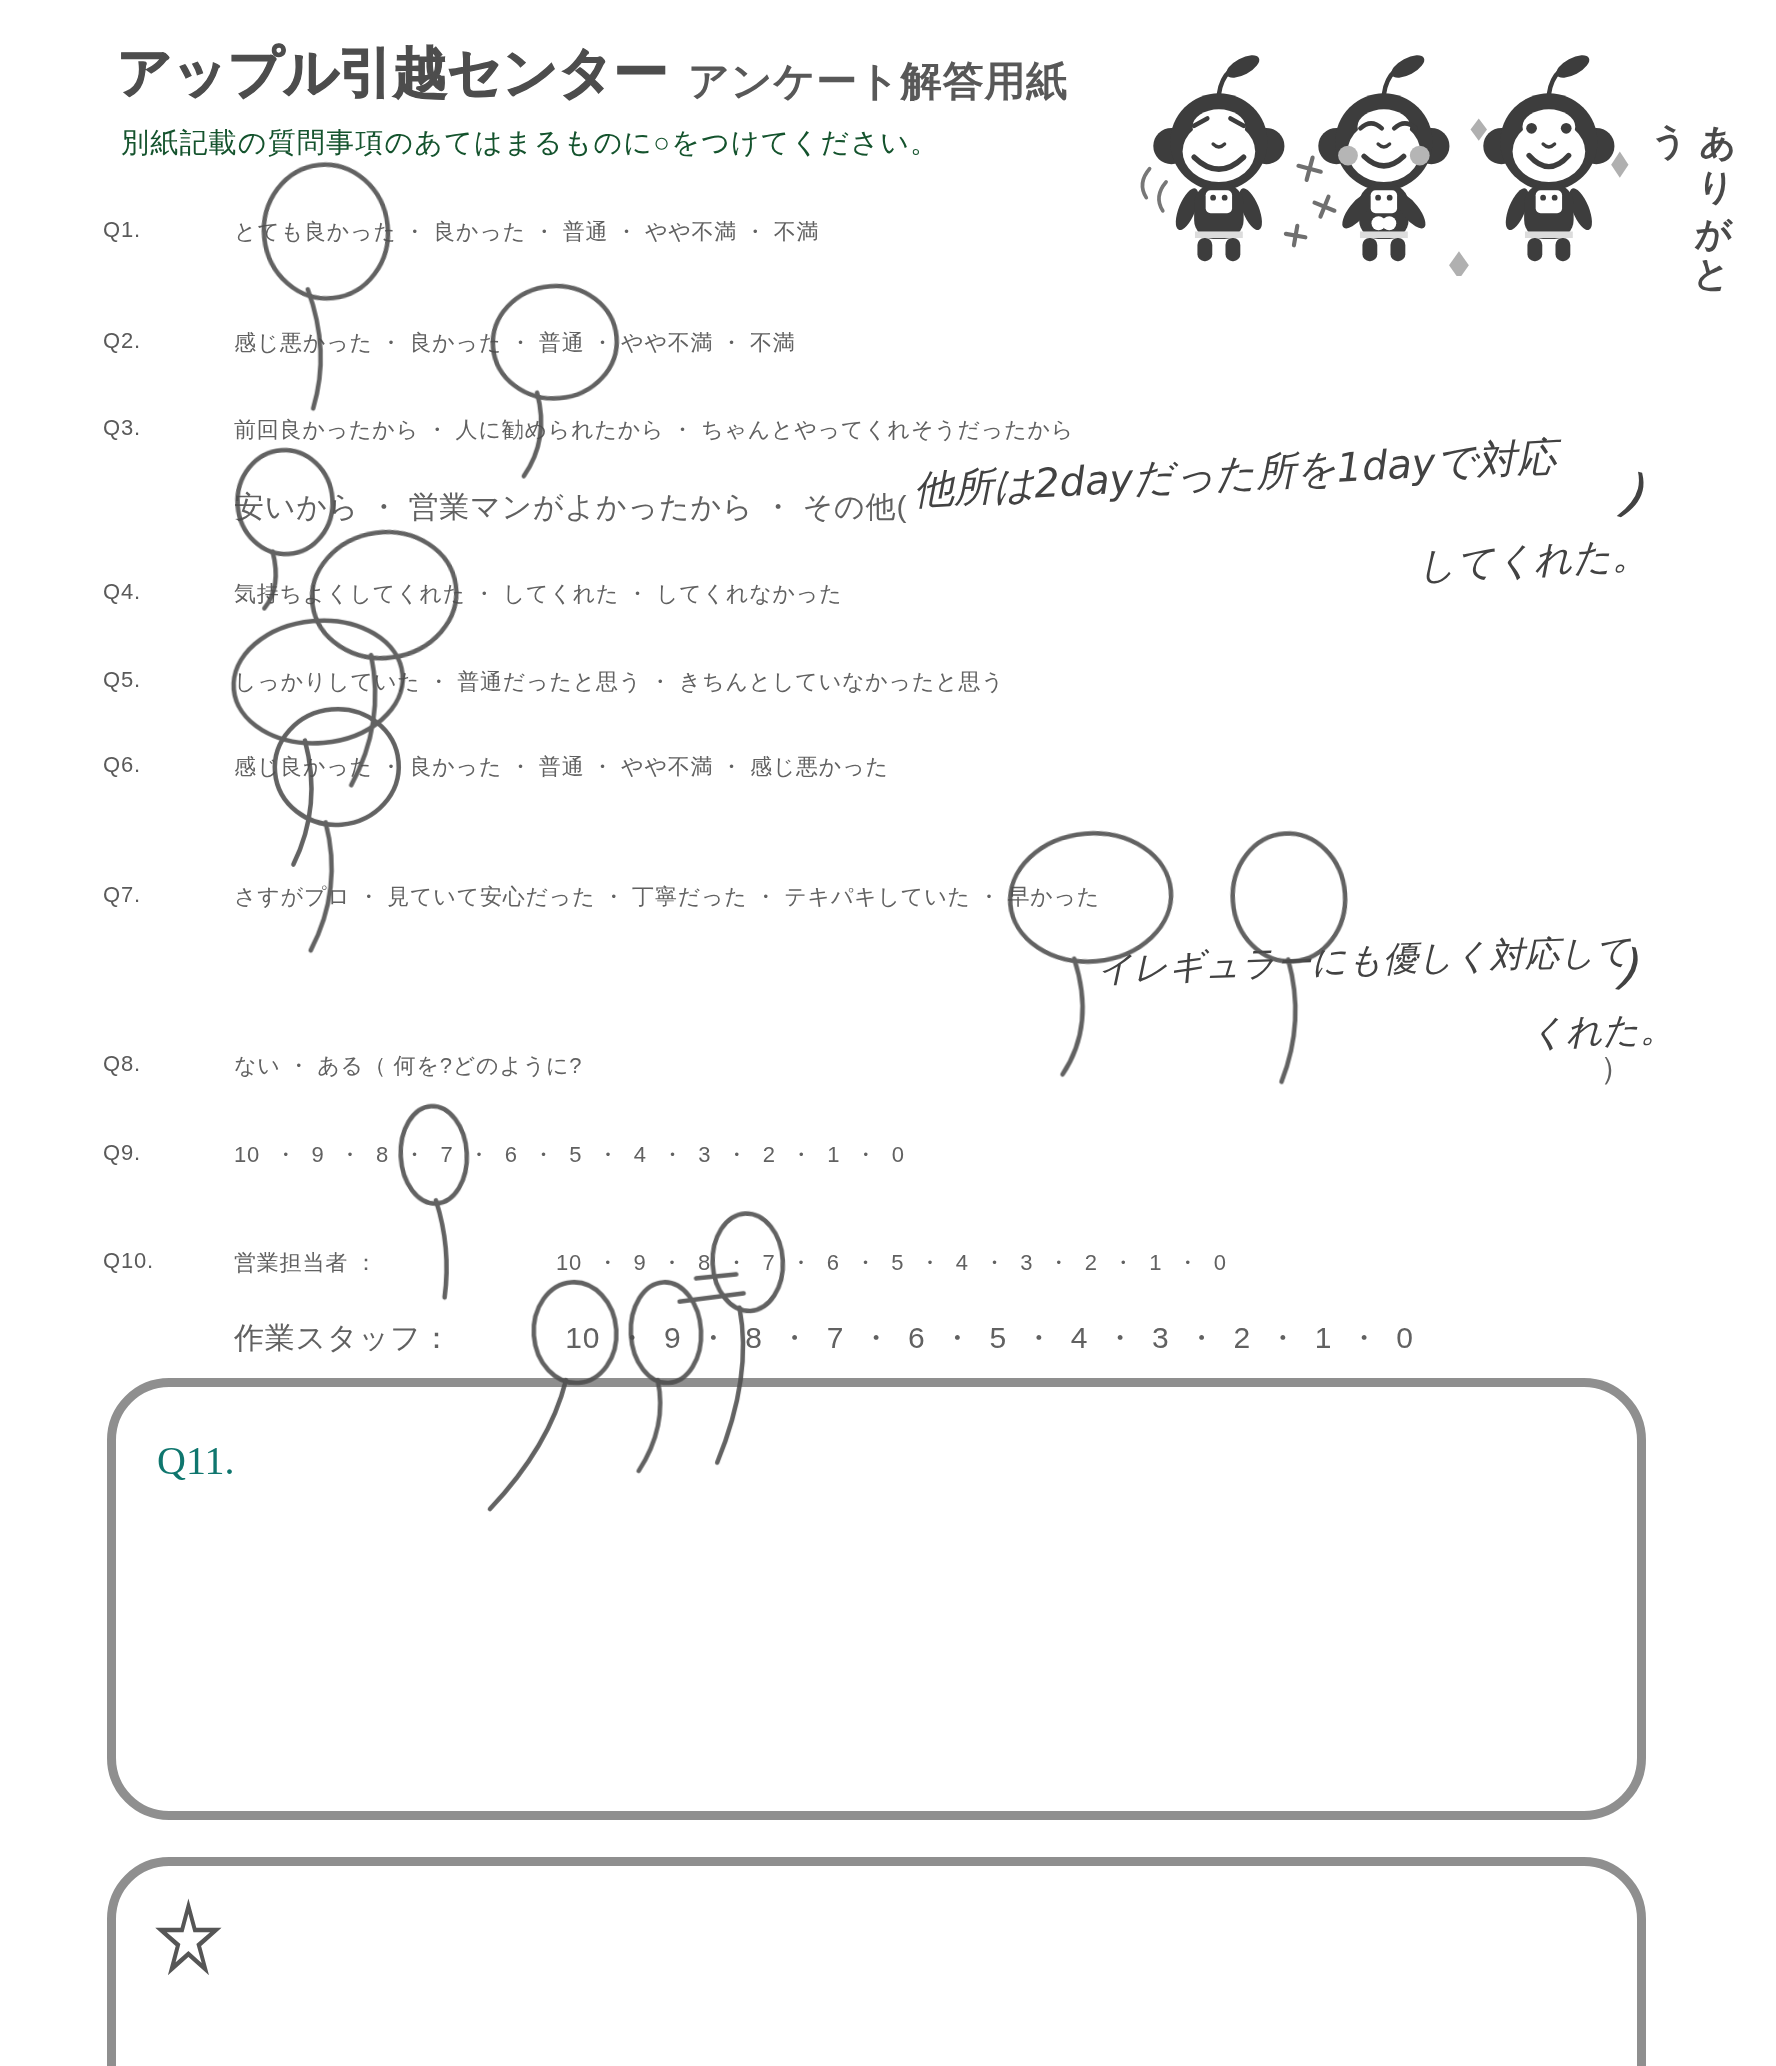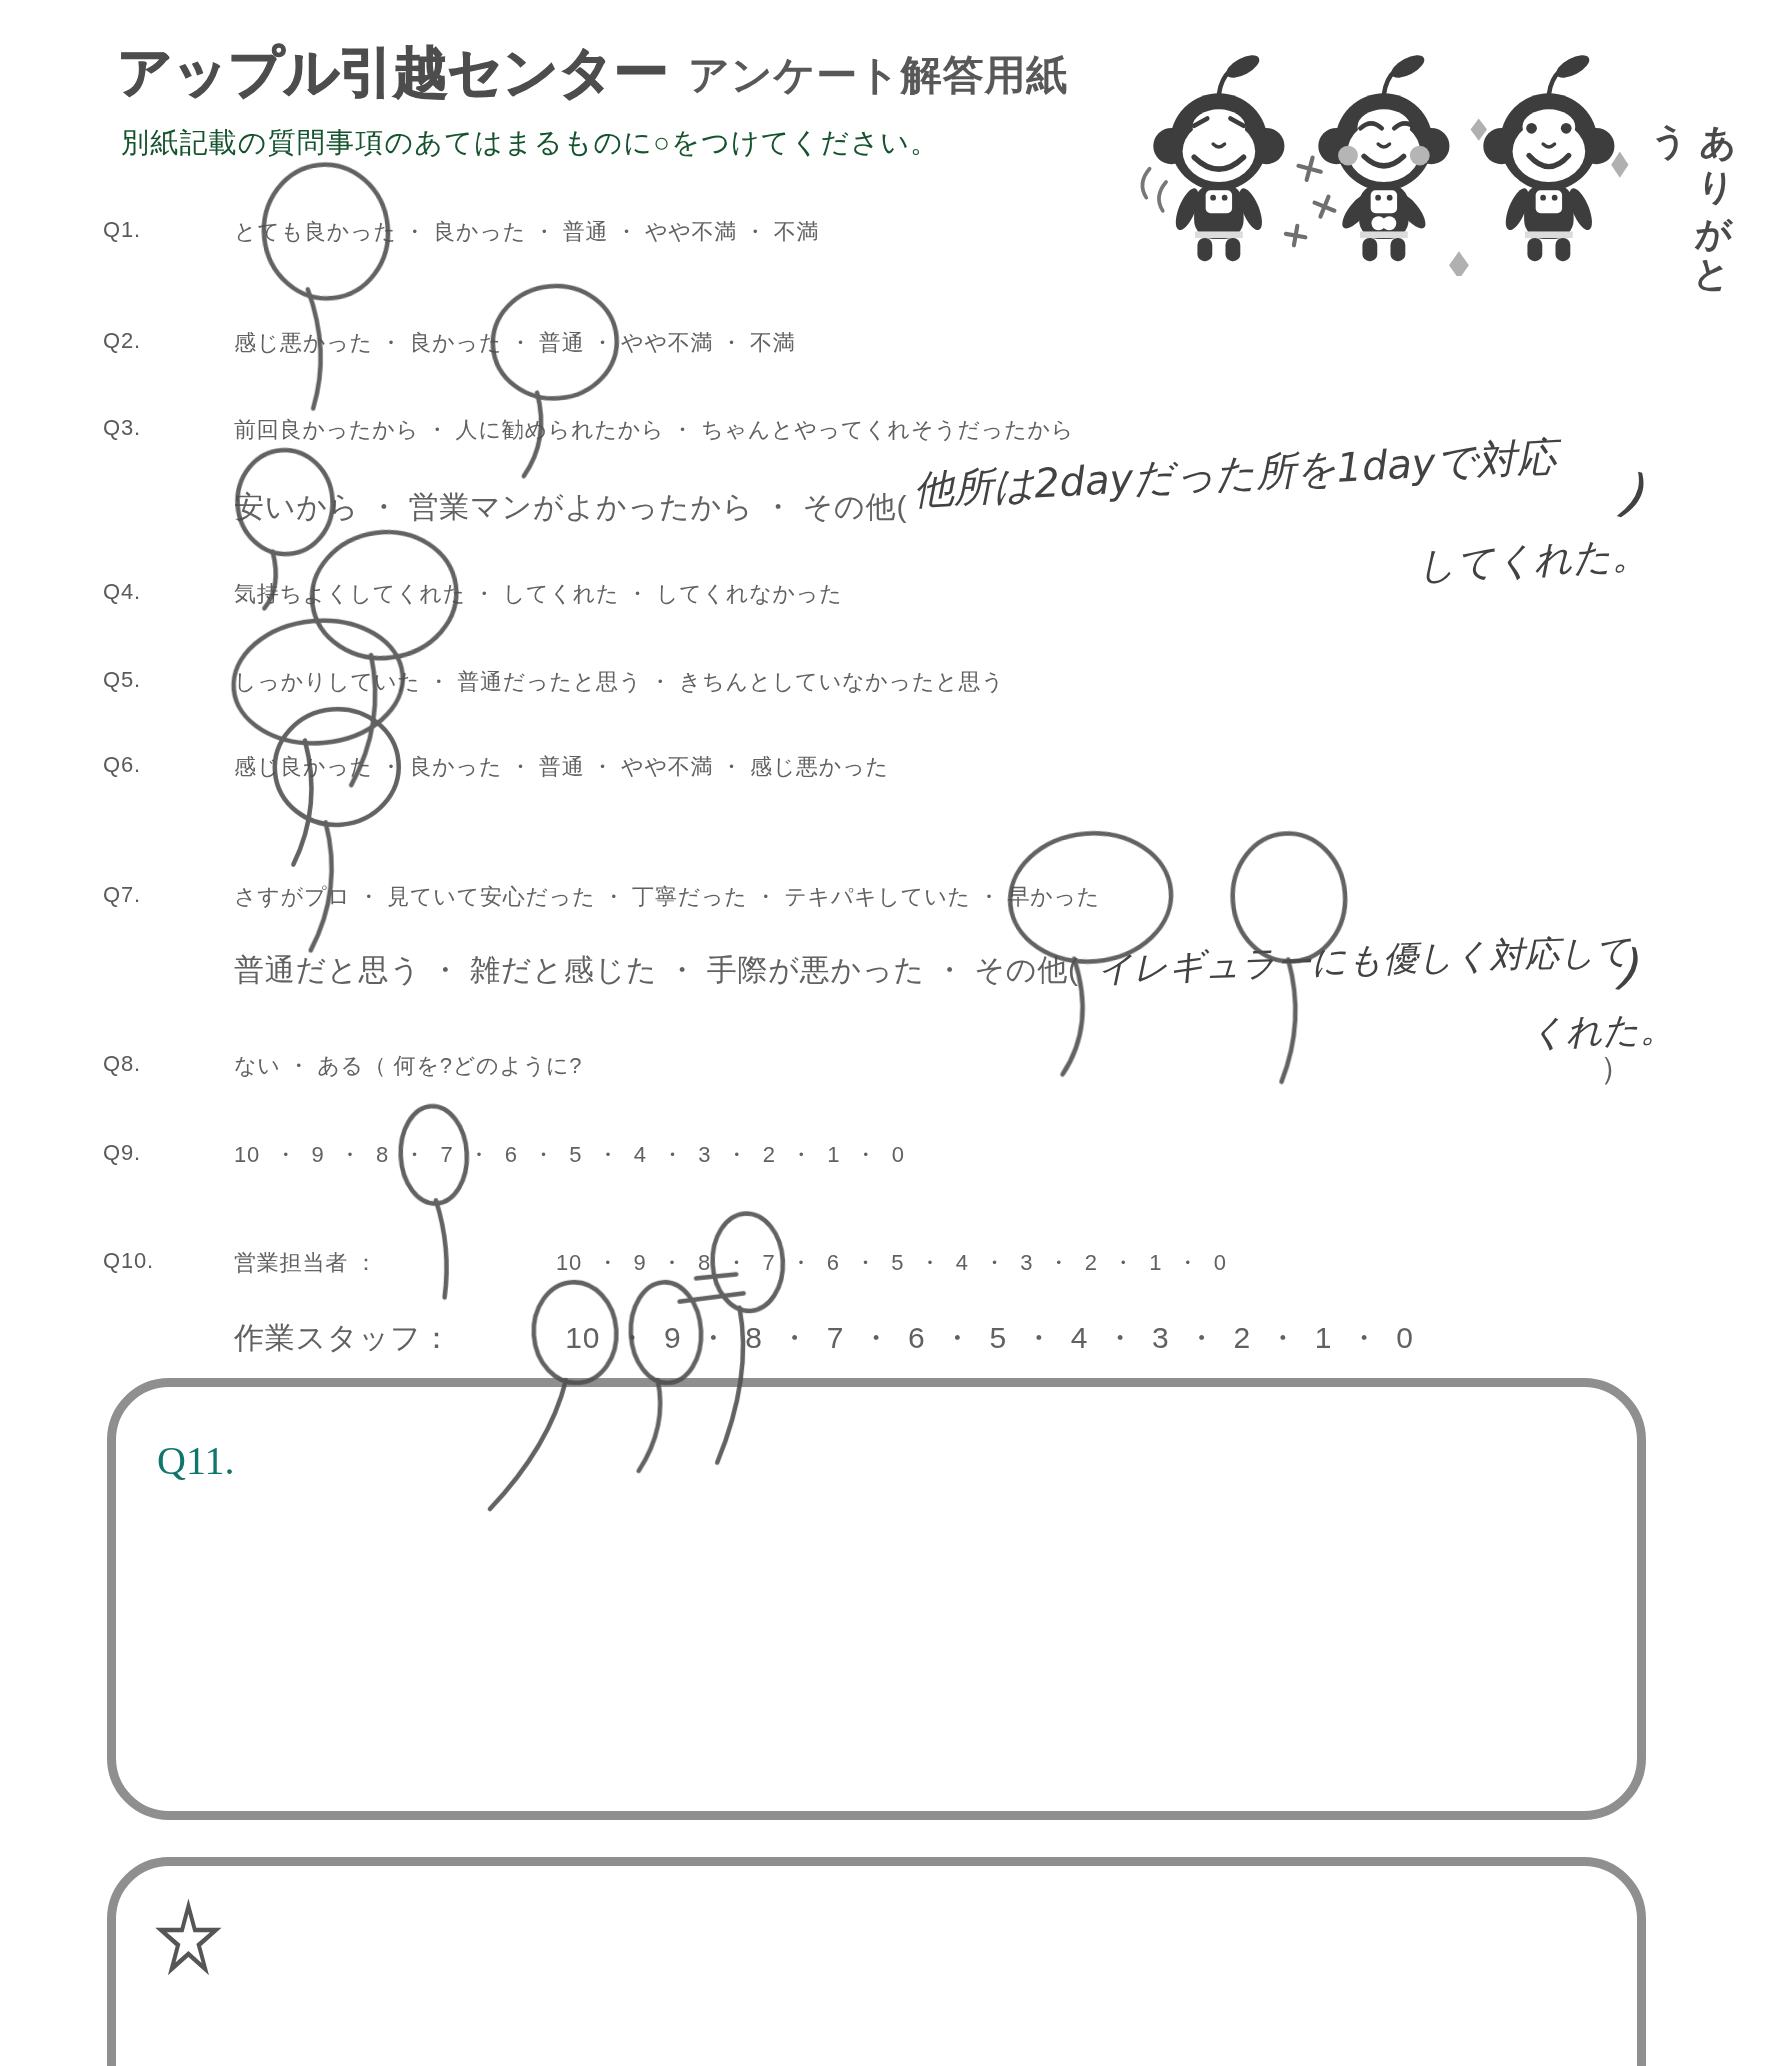--- a/index.html
+++ b/index.html
@@ -3,21 +3,21 @@
 <meta charset="utf-8">
 <style>
   html,body{margin:0;padding:0;background:#e9e9e9;}
   .page{
     position:relative;width:1776px;height:2508px;background:#ffffff;
     font-family:"Liberation Sans","DejaVu Sans",sans-serif;overflow:hidden;
   }
   
   .title-row{position:absolute;left:117px;top:36px;display:flex;align-items:flex-end;white-space:nowrap;}
   .title{font-size:55px;font-weight:bold;color:#4d4d4d;letter-spacing:-0.8px;-webkit-text-stroke:1.2px #4d4d4d;}
-  .title-suffix{font-size:41px;font-weight:bold;color:#585858;margin-left:20px;margin-bottom:7px;letter-spacing:0.8px;}
+  .title-suffix{font-size:41px;font-weight:bold;color:#585858;margin-left:20px;margin-bottom:1px;letter-spacing:0.8px;}
   .instruction{position:absolute;left:121px;top:124px;font-size:28px;color:#14532d;letter-spacing:1.2px;}
   
   .mascots{position:absolute;left:1132px;top:45px;width:512px;height:231px;}
   .thanks{position:absolute;left:1641px;top:98px;height:215px;writing-mode:vertical-rl;
     font-size:36px;color:#4a4a4a;letter-spacing:4.1px;transform:rotate(3deg);font-weight:bold;
     font-family:"DejaVu Sans",sans-serif;}
   
   .qrow{position:absolute;left:103px;display:flex;font-size:22px;color:#616161;letter-spacing:0.8px;white-space:nowrap;}
   .qrow2{position:absolute;left:234px;font-size:30px;color:#616161;letter-spacing:0.8px;white-space:nowrap;}
   .qlabel{display:inline-block;width:131px;color:#5a5a5a;}
@@ -177,23 +177,20 @@
     <span class="qlabel">Q5.</span>
     <span>しっかりしていた ・ 普通だったと思う ・ きちんとしていなかったと思う</span>
   </div>
   <div class="qrow" style="top:752px">
     <span class="qlabel">Q6.</span>
     <span>感じ良かった ・ 良かった ・ 普通 ・ やや不満 ・ 感じ悪かった</span>
   </div>
   <div class="qrow" style="top:882px">
     <span class="qlabel">Q7.</span>
     <span>さすがプロ ・ 見ていて安心だった ・ 丁寧だった ・ テキパキしていた ・ 早かった</span>
-  </div>
-  <div class="qrow2" style="top:950px">
-    <span>普通だと思う ・ 雑だと感じた ・ 手際が悪かった ・ その他(</span>
   </div>
   <div class="qrow" style="top:1051px">
     <span class="qlabel">Q8.</span>
     <span>ない ・ ある（ 何を?どのように?</span>
   </div>
   <span class="pparen" style="left:1600px;top:1047px;">）</span>
   <div class="qrow" style="top:1140px">
     <span class="qlabel">Q9.</span>
     <span class="scale">10 ・ 9 ・ 8 ・ 7 ・ 6 ・ 5 ・ 4 ・ 3 ・ 2 ・ 1 ・ 0</span>
   </div>

